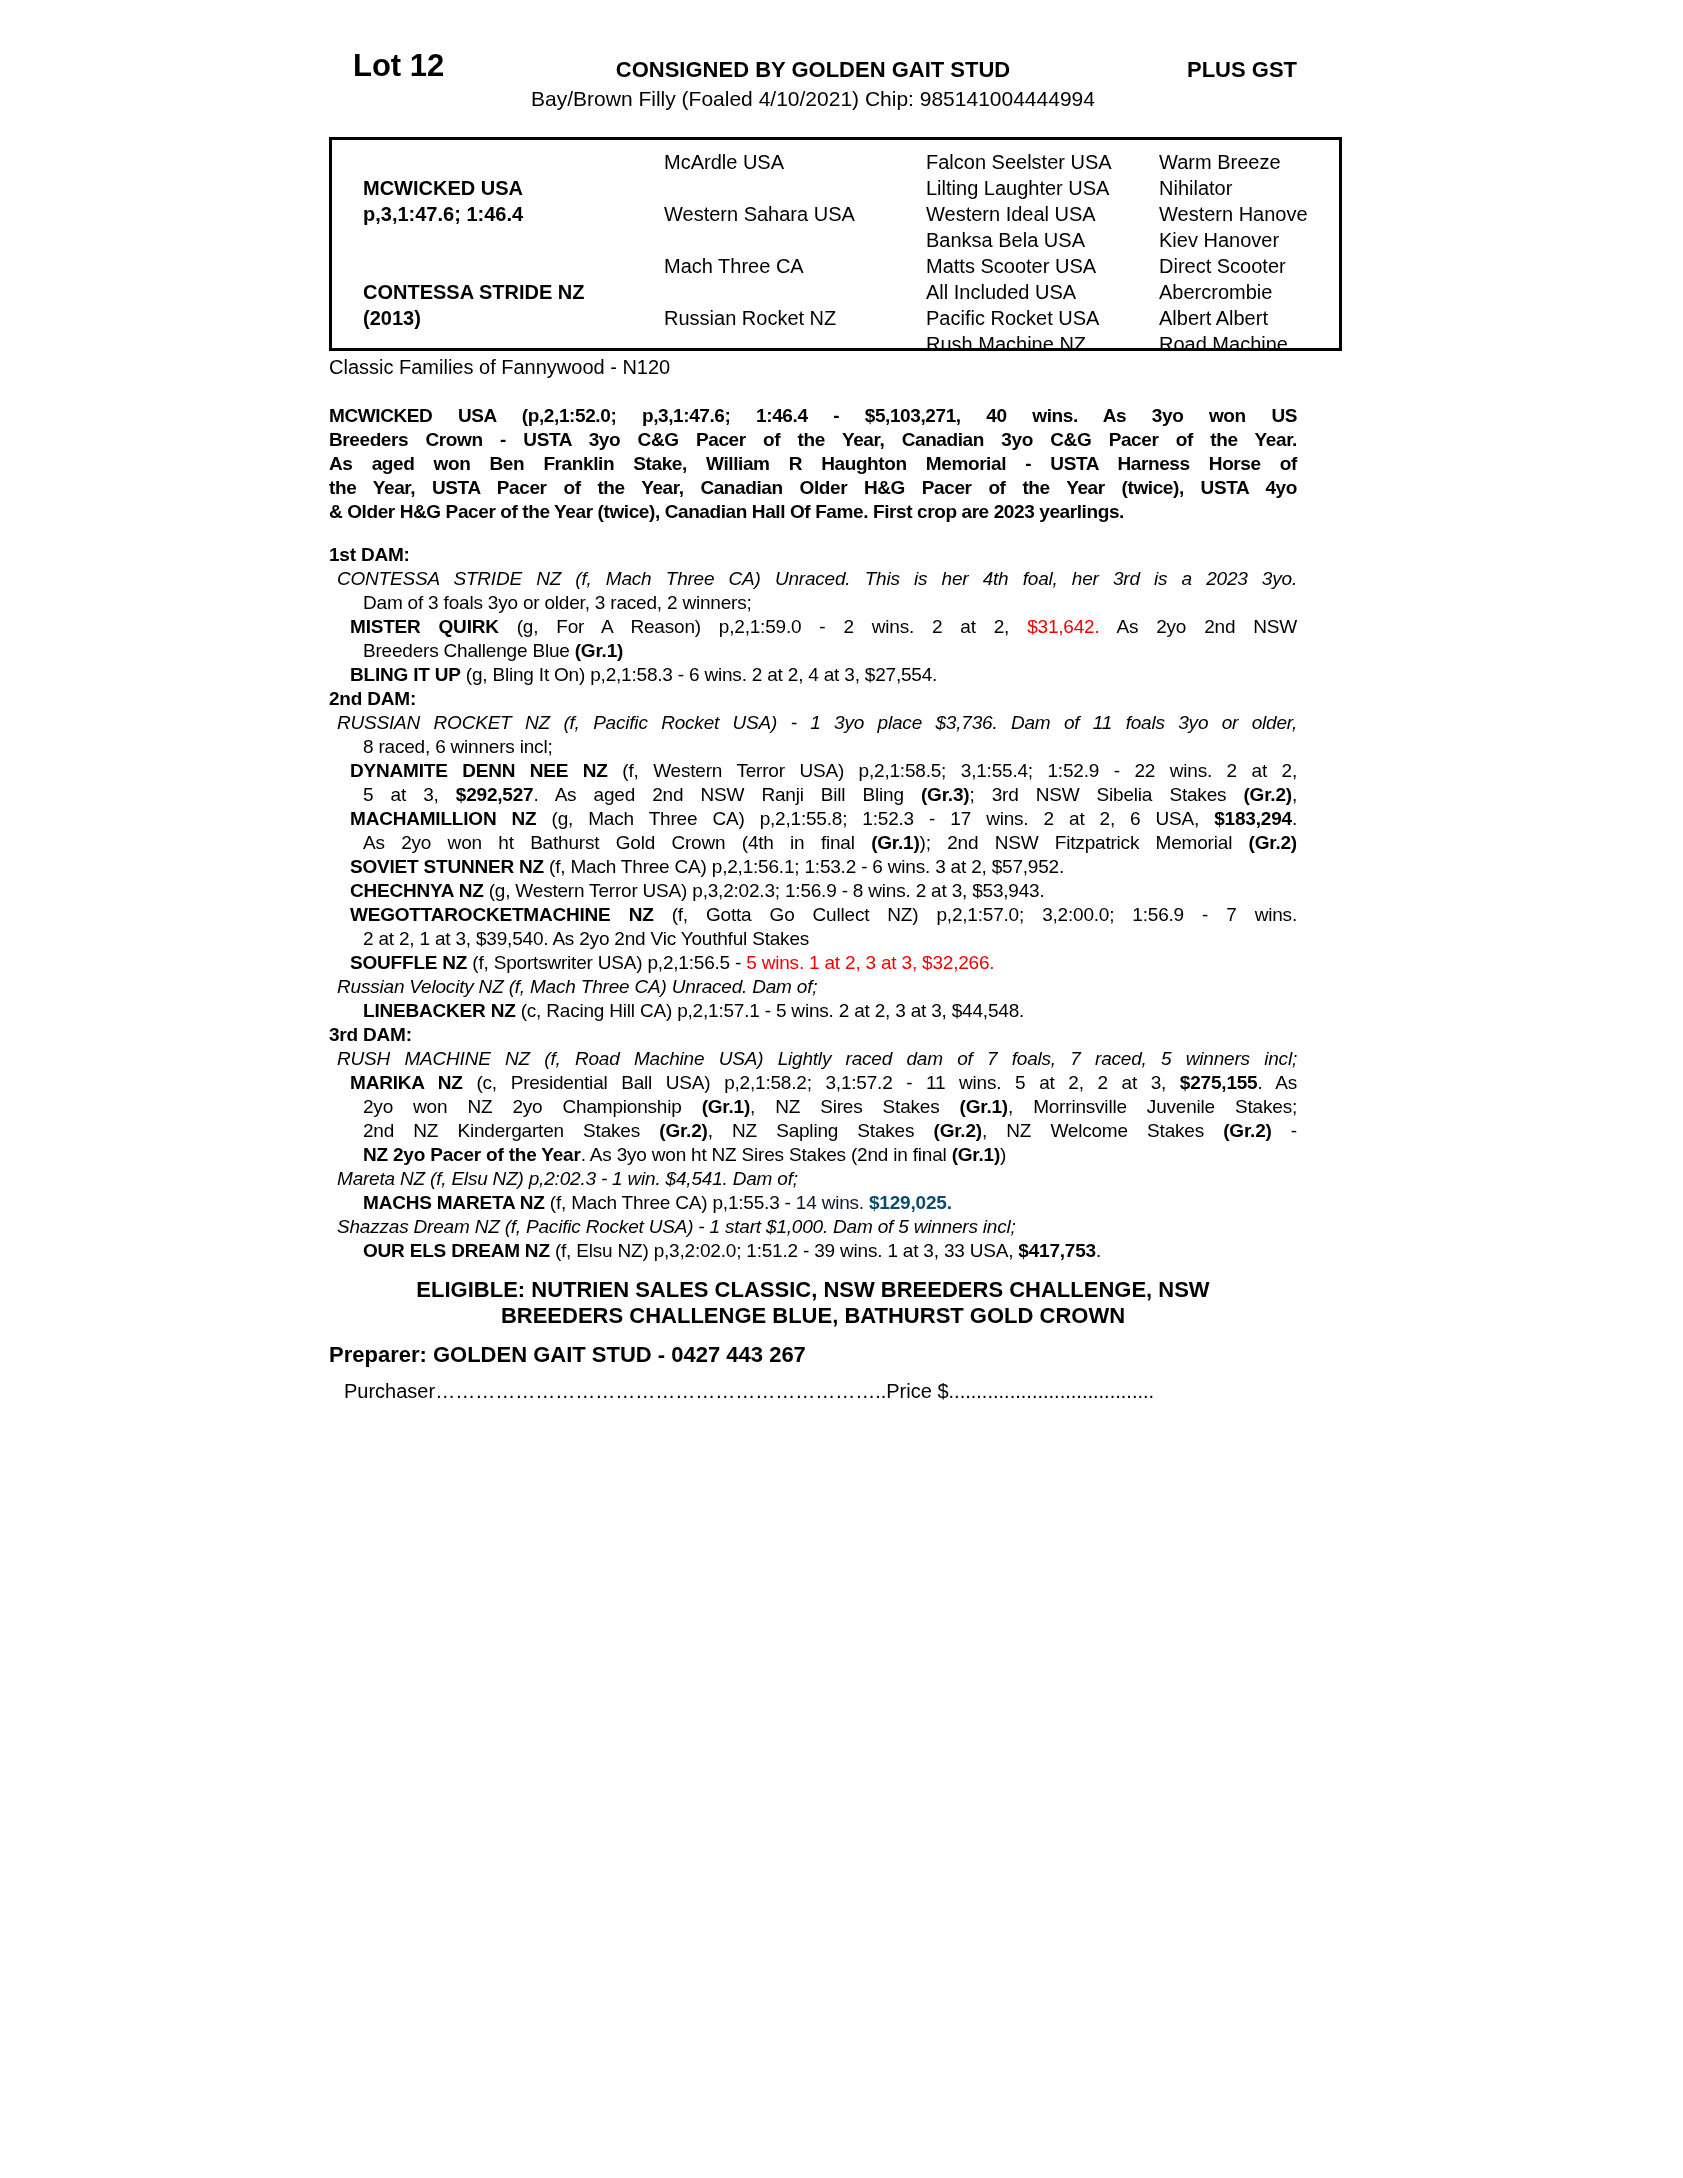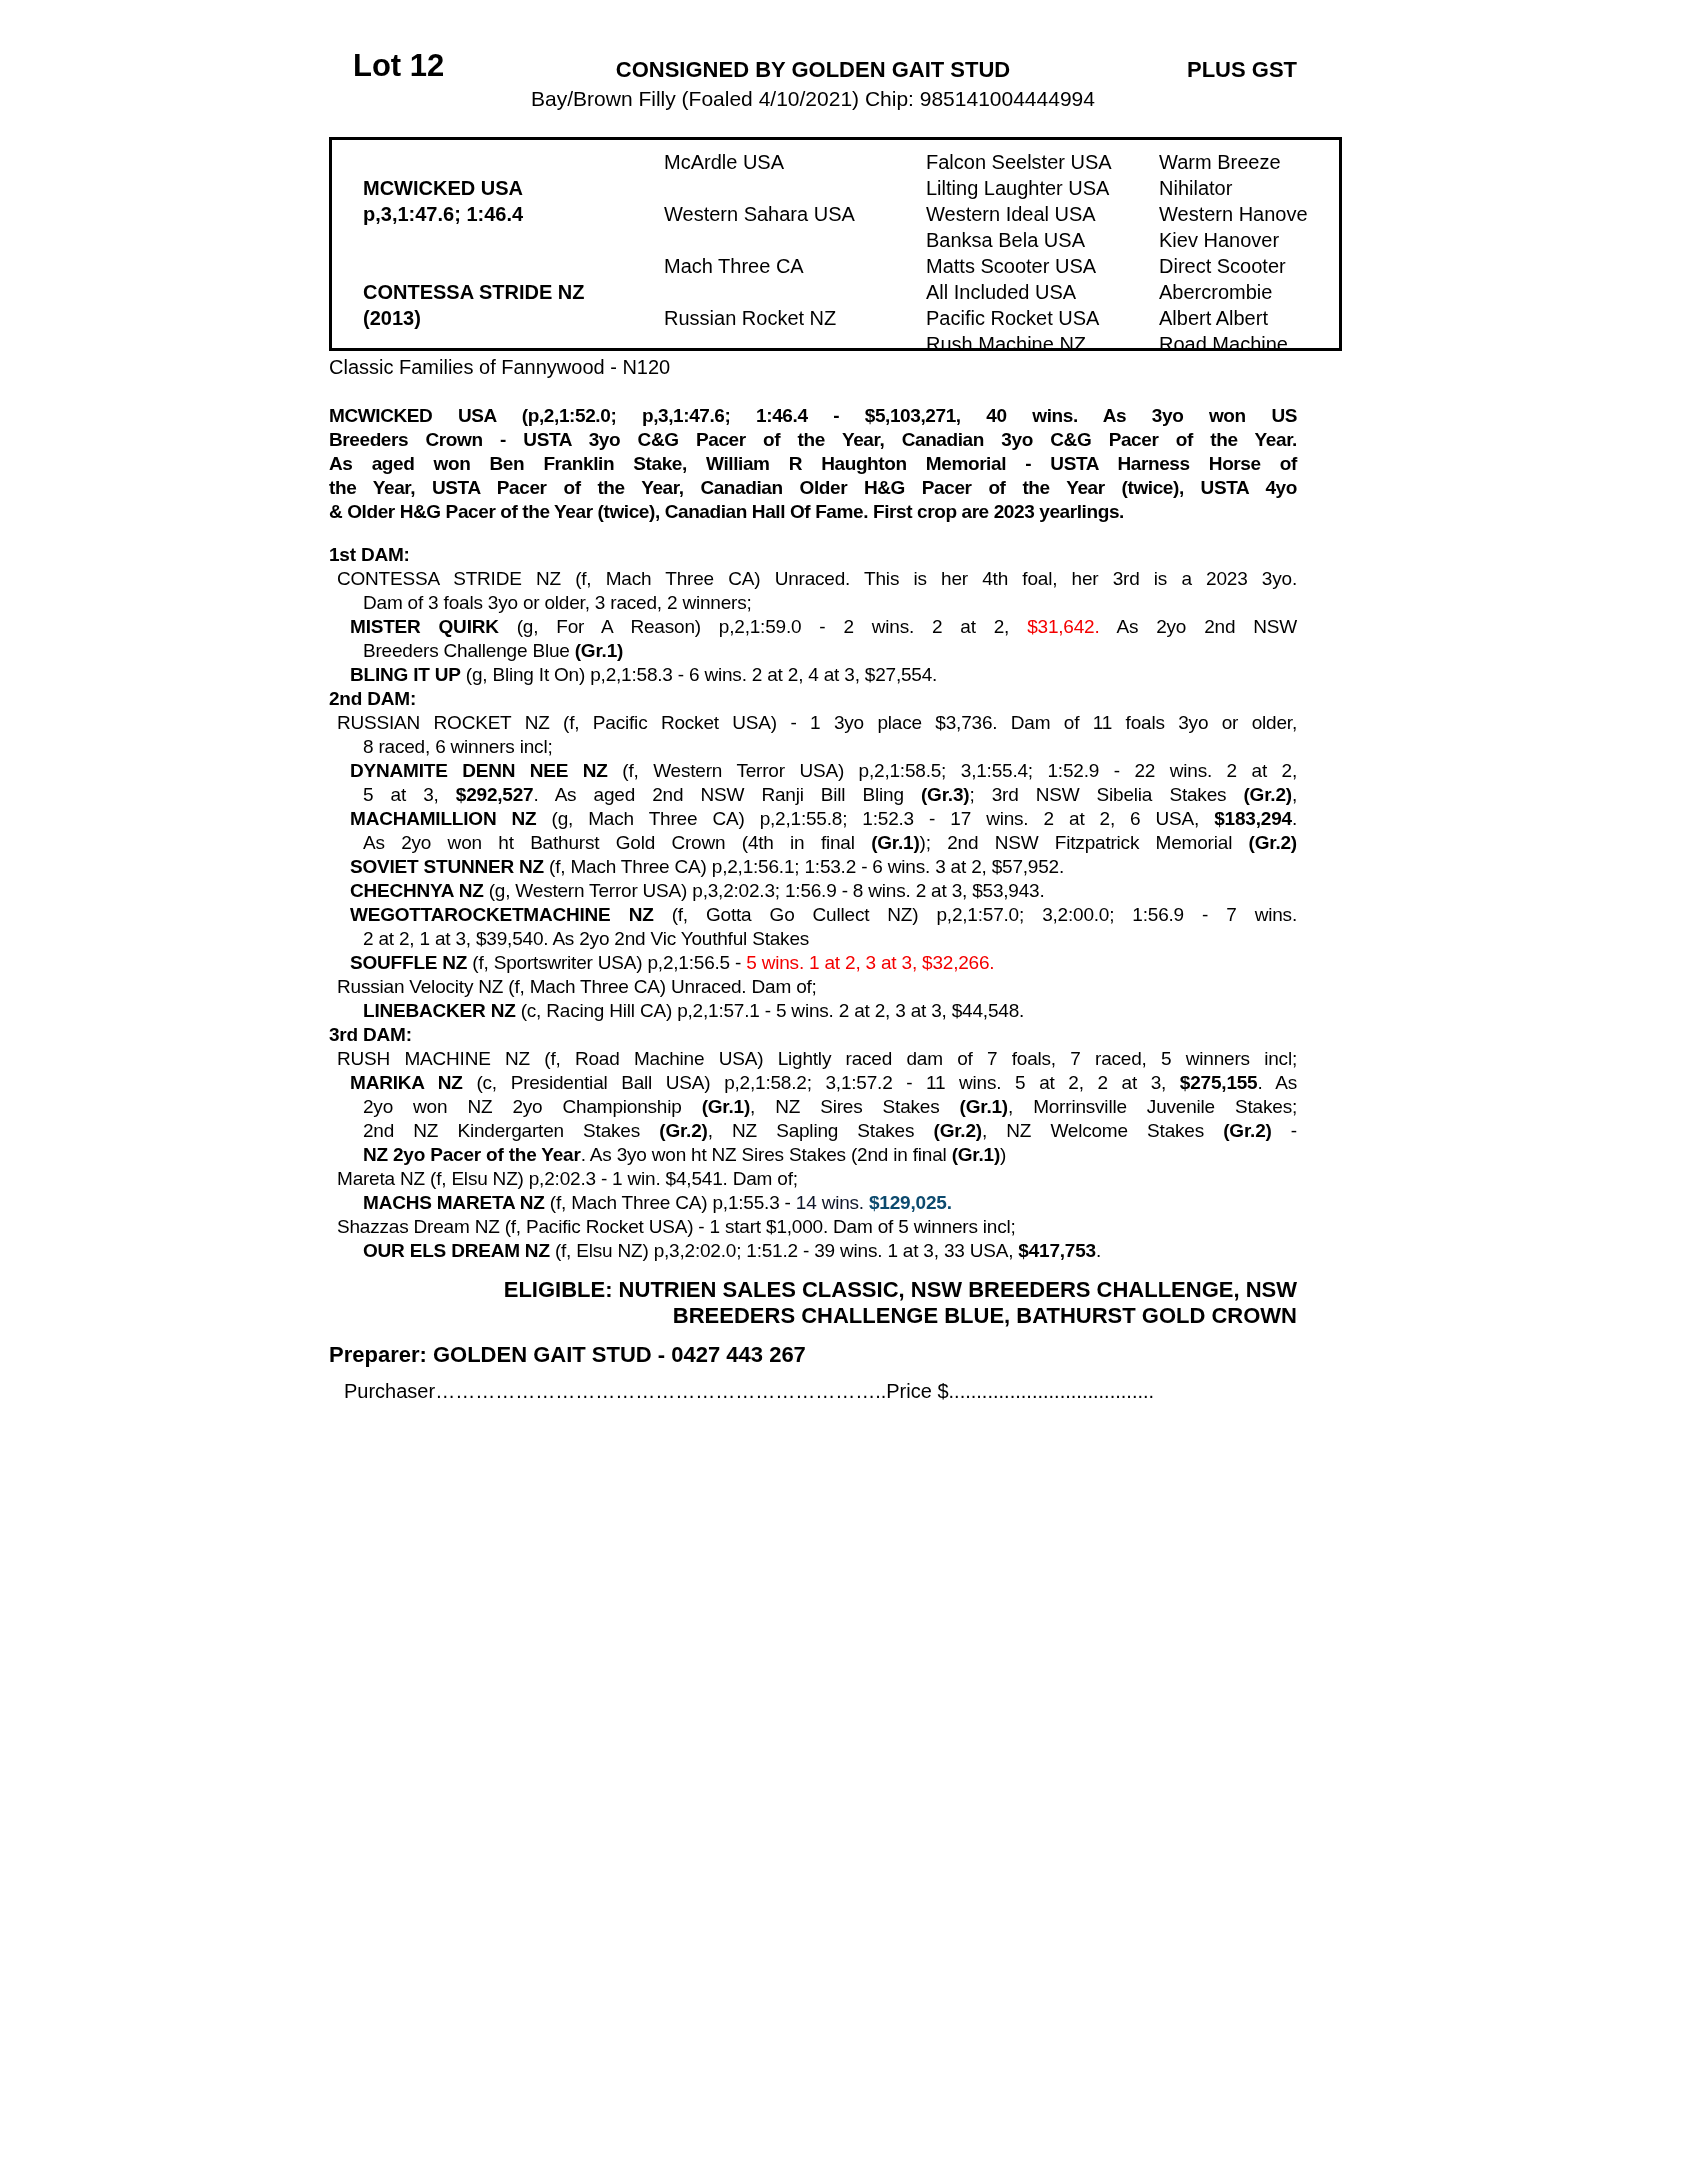--- a/index.html
+++ b/index.html
@@ -23,26 +23,26 @@
 
   .family-note{position:absolute;left:0;top:356px;font-size:20px;white-space:nowrap;}
 
   .sire-par{position:absolute;left:0;top:404px;width:100%;font-size:19px;font-weight:700;letter-spacing:-0.4px;}
   .sire-par .bline{line-height:24px;}
 
   .body-block{position:absolute;left:0;top:543px;width:100%;font-size:19px;letter-spacing:-0.2px;}
   .bline{line-height:24px;white-space:nowrap;}
   .bline.just{white-space:normal;text-align:justify;text-align-last:justify;}
   .ind0{padding-left:0;}
-  .ind1{padding-left:8px;}
+  .ind1{padding-left:8px;font-style:italic;}
   .ind2{padding-left:21px;}
   .ind3{padding-left:34px;}
   .b{font-weight:700;}
 
-  .eligible{position:absolute;left:0;top:1277px;width:100%;text-align:right;font-size:22px;font-weight:700;line-height:26px;}
+  .eligible{position:absolute;left:0;top:1277px;width:100%;text-align:center;font-size:22px;font-weight:700;line-height:26px;}
   .preparer{position:absolute;left:0;top:1342px;font-size:22px;font-weight:700;white-space:nowrap;}
   .purchaser{position:absolute;left:15px;top:1380px;font-size:20px;white-space:nowrap;}
 </style>
 </head>
 <body>
 
 <div class="page">
   <div class="content">
 
     <div class="lot">Lot 12</div>

